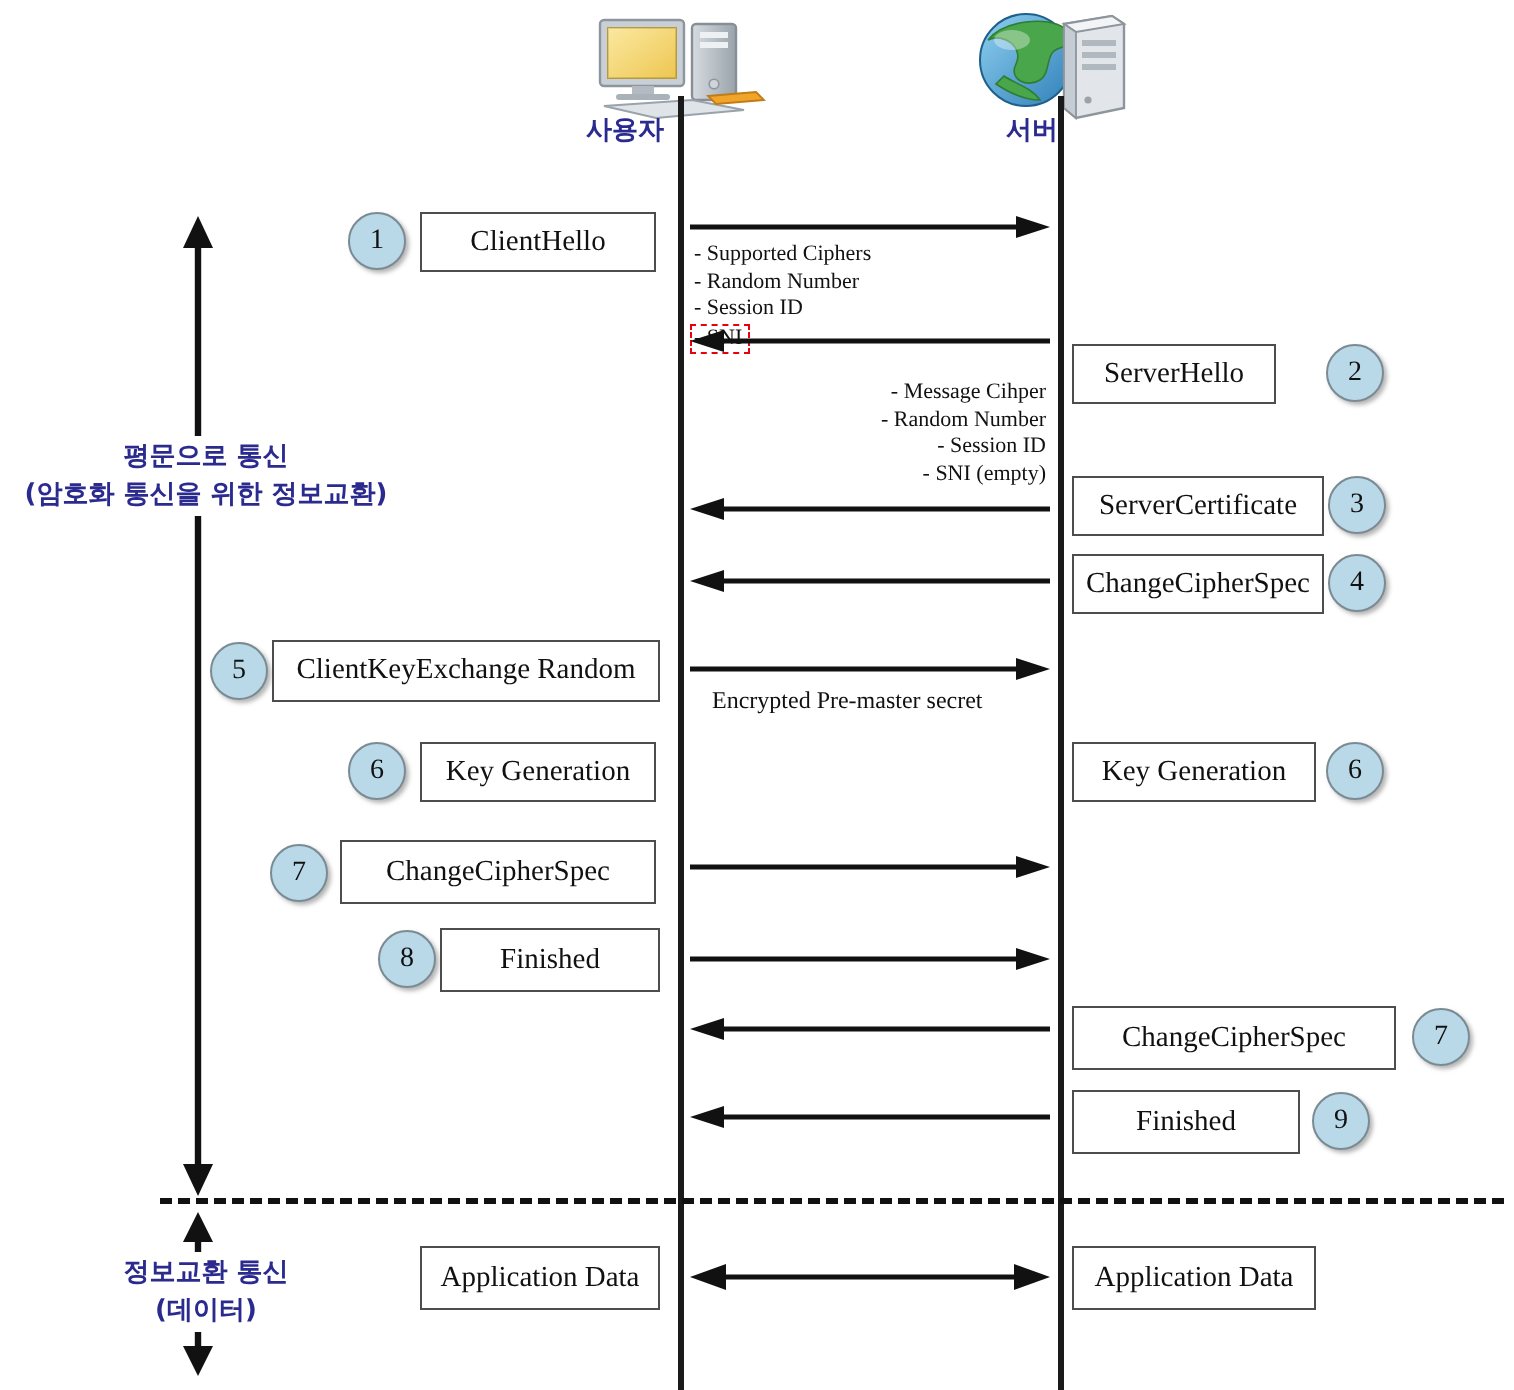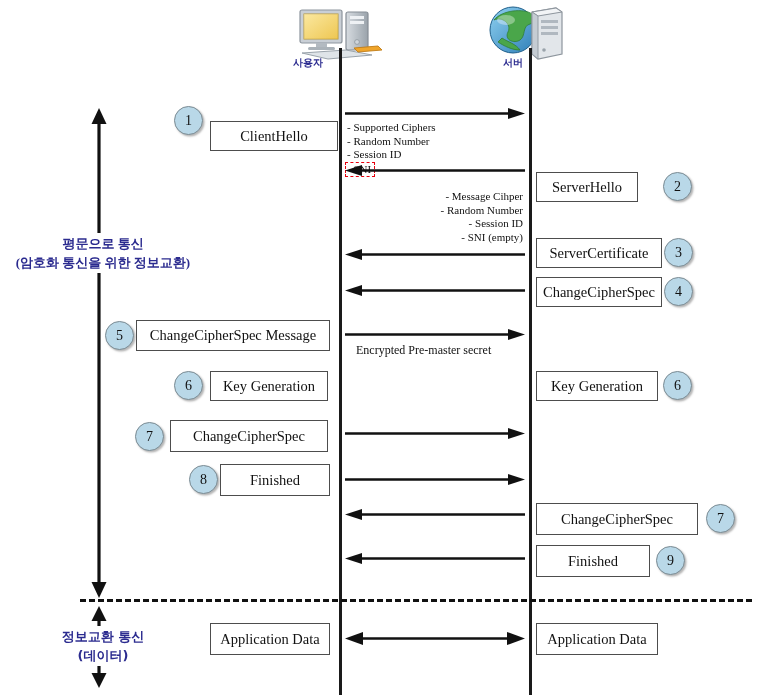--- a/index.html
+++ b/index.html
@@ -24,21 +24,21 @@
   .lifeline {
     position: absolute;
     width: 3px;
     background: #1a1a1a;
   }
 
   
   .actor-label {
     position: absolute;
     font-family: "DejaVu Sans", sans-serif;
-    font-size: 10px;
+    font-size: 13px;
     font-weight: 700;
     color: #2b2b8f;
     white-space: nowrap;
   }
 
   
   .msgbox {
     position: absolute;
     box-sizing: border-box;
     border: 1.5px solid #4d4d4d;
@@ -190,39 +190,39 @@
   <div class="lifeline" style="left:339px; top:48px; height:647px;"></div>
   <div class="lifeline" style="left:529px; top:48px; height:647px;"></div>
 
   <div class="abs" style="left:86px; top:108px; width:26px; height:490px;">
     <svg width="26" height="490" viewBox="0 0 26 490">
       <line x1="13" y1="12" x2="13" y2="478" stroke="#111" stroke-width="3.2"></line>
       <polygon points="13,0 5.5,16 20.5,16" fill="#111"></polygon>
       <polygon points="13,490 5.5,474 20.5,474" fill="#111"></polygon>
     </svg>
   </div>
-  <div class="phase-label" style="left:8px; top:233px; width:182px;font-family:Liberation Serif, serif;">
+  <div class="phase-label" style="left:8px; top:218px; width:182px;">
     <div>평문으로 통신</div>
     <div>(암호화 통신을 위한 정보교환)</div>
   </div>
 
   <div class="abs" style="left:86px; top:606px; width:26px; height:82px;">
     <svg width="26" height="82" viewBox="0 0 26 82">
       <line x1="13" y1="10" x2="13" y2="72" stroke="#111" stroke-width="3.2"></line>
       <polygon points="13,0 5.5,15 20.5,15" fill="#111"></polygon>
       <polygon points="13,82 5.5,67 20.5,67" fill="#111"></polygon>
     </svg>
   </div>
   <div class="phase-label" style="left:18px; top:626px; width:162px;">
     <div>정보교환 통신</div>
     <div>(데이터)</div>
   </div>
 
   <div class="stepnum" style="left:174px; top:106px;">1</div>
-  <div class="msgbox" style="left:210px; top:106px; width:128px; height:30px;margin-top:15px;">ClientHello</div>
+  <div class="msgbox" style="left:210px; top:106px; width:118px; height:30px;">ClientHello</div>
 
   <div class="arrow" style="left:345px; top:108px; width:180px;">
     <svg width="180" height="11" viewBox="0 0 180 11">
       <line x1="0" y1="5.5" x2="167" y2="5.5" stroke="#111" stroke-width="2.4"></line>
       <polygon points="180,5.5 163,0 163,11" fill="#111"></polygon>
     </svg>
   </div>
 
   <div class="note" style="left:347px; top:121px;">
     <div>- Supported Ciphers</div>
@@ -260,21 +260,21 @@
   <div class="arrow" style="left:345px; top:285px; width:180px;">
     <svg width="180" height="11" viewBox="0 0 180 11">
       <line x1="13" y1="5.5" x2="180" y2="5.5" stroke="#111" stroke-width="2.4"></line>
       <polygon points="0,5.5 17,0 17,11" fill="#111"></polygon>
     </svg>
   </div>
   <div class="msgbox" style="left:536px; top:277px; width:126px; height:30px;">ChangeCipherSpec</div>
   <div class="stepnum" style="left:664px; top:277px;">4</div>
 
   <div class="stepnum" style="left:105px; top:321px;">5</div>
-  <div class="msgbox" style="left:136px; top:320px; width:194px; height:31px;">ChangeCipherSpec Message</div>
+  <div class="msgbox" style="left:136px; top:320px; width:194px; height:31px;">ClientKeyExchange Random</div>
 
   <div class="arrow" style="left:345px; top:329px; width:180px;">
     <svg width="180" height="11" viewBox="0 0 180 11">
       <line x1="0" y1="5.5" x2="167" y2="5.5" stroke="#111" stroke-width="2.4"></line>
       <polygon points="180,5.5 163,0 163,11" fill="#111"></polygon>
     </svg>
   </div>
   <div class="arrow-caption" style="left:356px; top:343px;">Encrypted Pre-master secret</div>
 
   <div class="stepnum" style="left:174px; top:371px;">6</div>

